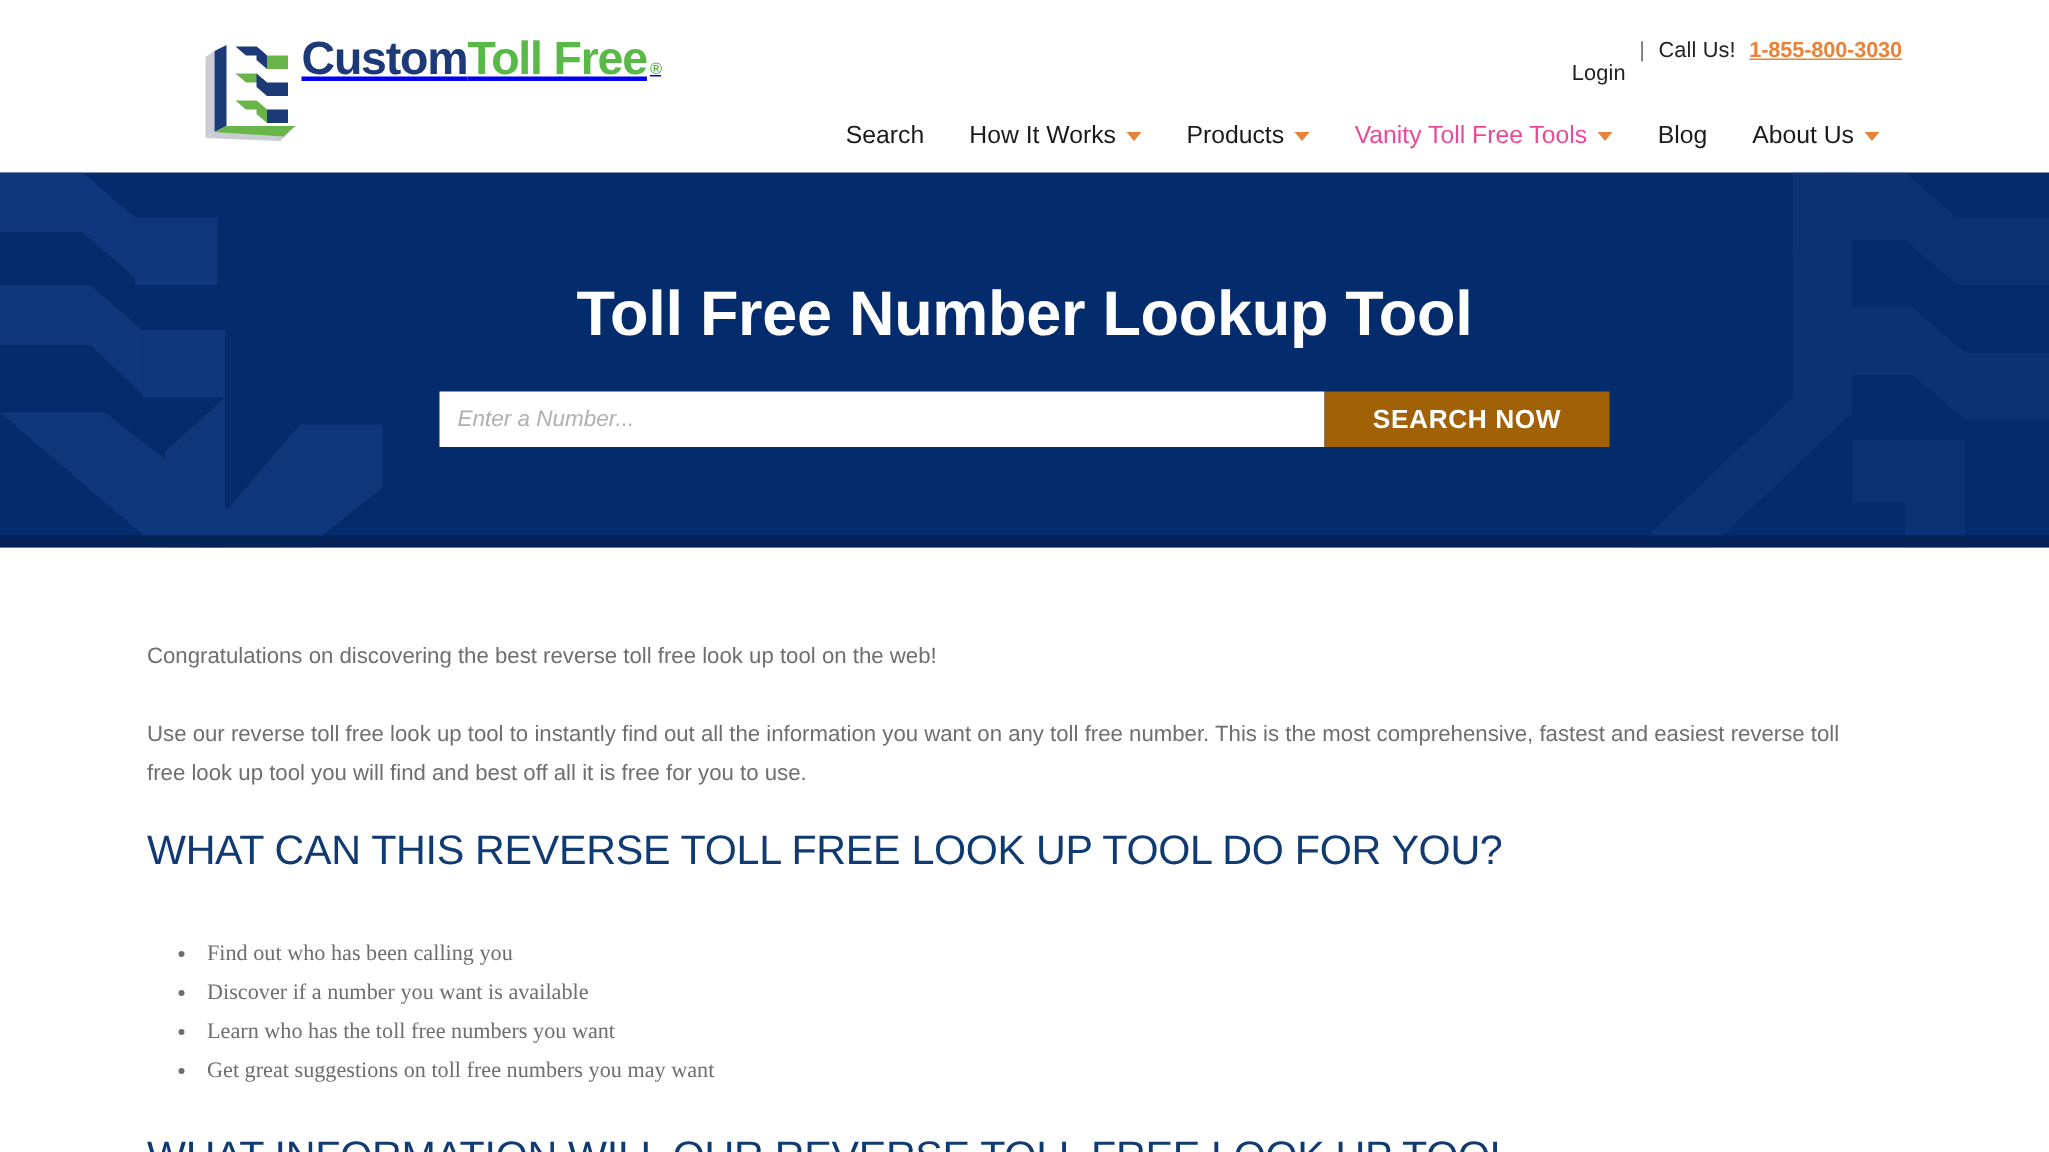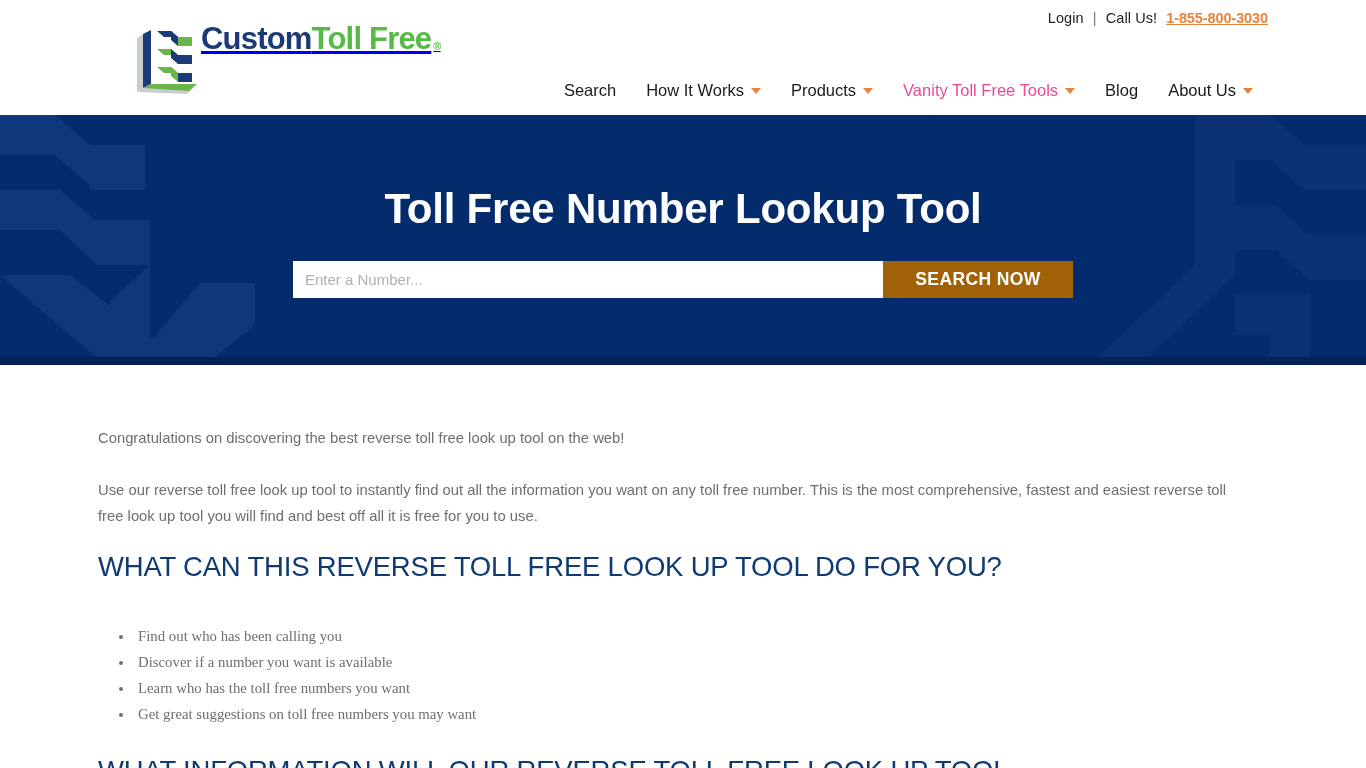--- a/index.html
+++ b/index.html
@@ -17,21 +17,21 @@
     background:#ffffff;
   }
   .utility-bar {
     position:absolute;
     top:10px; right:98px;
     display:flex; align-items:center; gap:9px;
     font-size:14.5px; color:#222;
     letter-spacing:.1px;
   }
   .utility-bar .sep { color:#777; }
-  .utility-bar .login { color:#222; text-decoration:none; }
+  .utility-bar .login { color:#222; text-decoration:none;margin-top:31px; }
   .call-label { color:#222; }
   .phone { color:#e8833a; font-weight:bold; letter-spacing:-.1px; }
 
   
   .logo-wrap {
     position:absolute;
     left:133px; top:24px;
     display:flex; align-items:flex-start;
   }
   .logo-mark { width:70px; height:75px; flex:0 0 auto; }
@@ -110,20 +110,21 @@
     height:37px;
   }
   .search-input {
     flex:1;
     border:none; outline:none;
     background:#ffffff;
     font-family:"Liberation Sans", sans-serif;
     font-size:15px;
     color:#333;
     padding:12px 12px;
+    font-style:italic;
   }
   .search-input::placeholder { color:#b0b0b0; }
   .search-btn {
     width:190px;
     background:#a16207;
     border:none;
     color:#ffffff;
     font-family:"Liberation Sans", sans-serif;
     font-size:17.5px;
     font-weight:bold;

